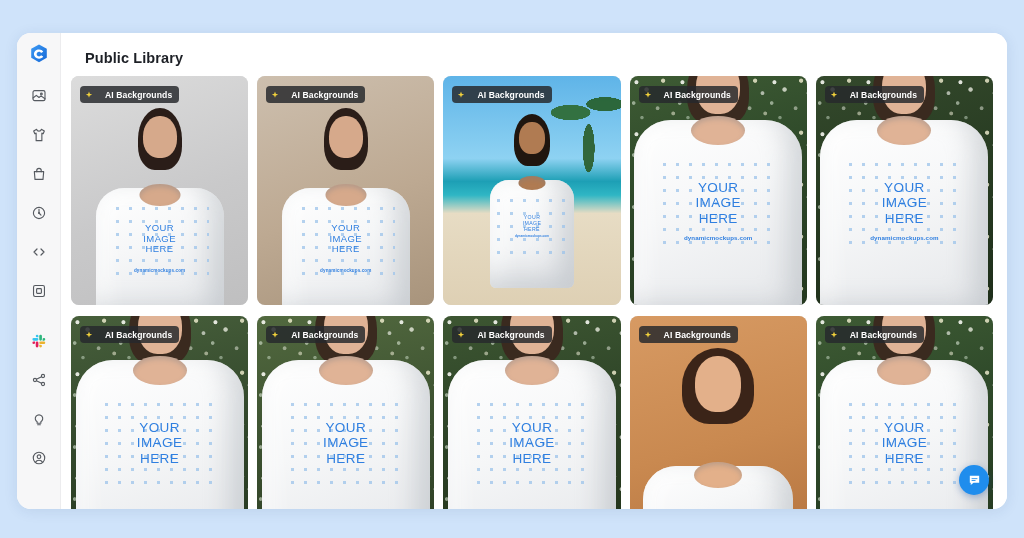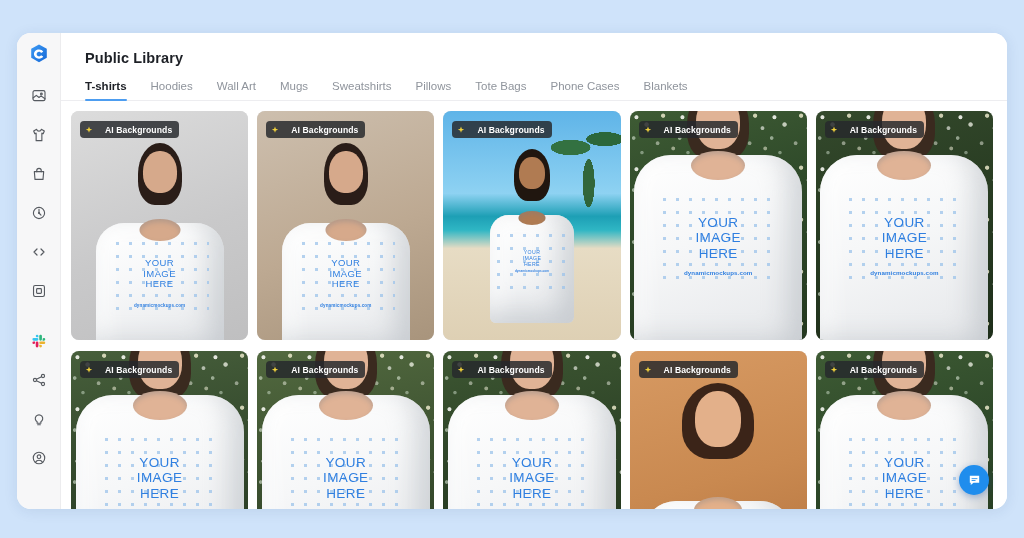--- a/index.html
+++ b/index.html
@@ -334,31 +334,20 @@
         <circle cx="12" cy="10" r="2.7"></circle>
         <path d="M6.6 18.6a6.2 6.2 0 0 1 10.8 0"></path>
       </svg>
     </div>
   </nav>
 
   <section class="main">
 
     <h1 class="page-title">Public Library</h1>
 
-    <div class="tabs">
-      <div class="tab active">T-shirts</div>
-      <div class="tab">Hoodies</div>
-      <div class="tab">Wall Art</div>
-      <div class="tab">Mugs</div>
-      <div class="tab">Sweatshirts</div>
-      <div class="tab">Pillows</div>
-      <div class="tab">Tote Bags</div>
-      <div class="tab">Phone Cases</div>
-      <div class="tab">Blankets</div>
-    </div>
 
     <div class="gallery">
       <div class="grid" id="grid">
           <div class="mk-card">
             <div class="scene studio-grey"></div>
             <div class="person">
               <div class="hair" style="top: 32px; width: 44px; height: 62px; background: rgb(42, 29, 24);"></div>
               <div class="head" style="top: 40px; width: 34px; height: 42px; background: rgb(214, 169, 139);"></div>
               <div class="shirt" style="top: 112px; width: 128px; height: 130px; border-radius: 28.16px 28.16px 6px 6px;"></div>
               <div class="collar" style="top: 108px; width: 41px; height: 22px; background: rgb(214, 169, 139);"></div>

